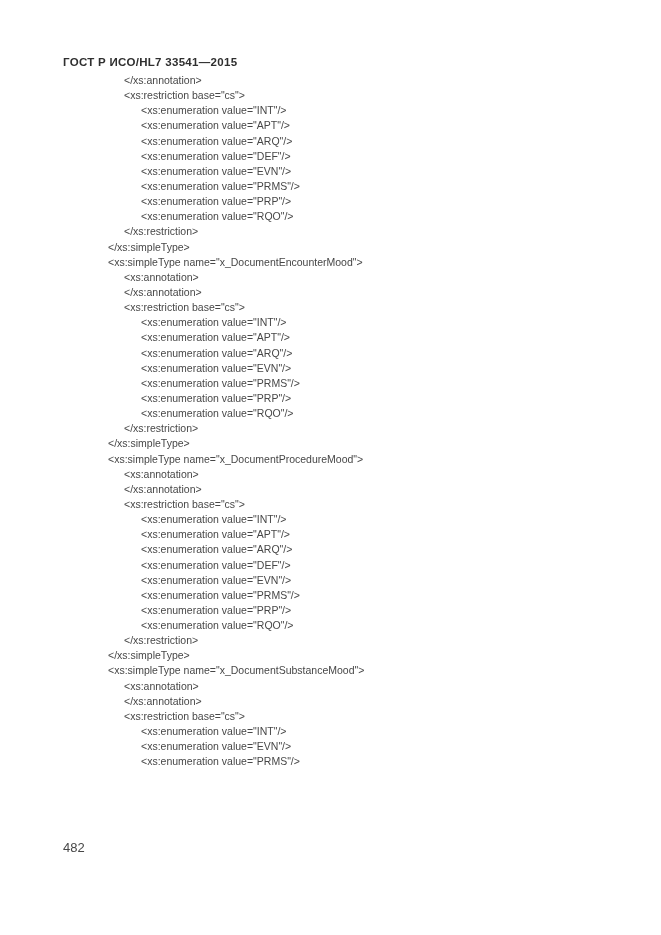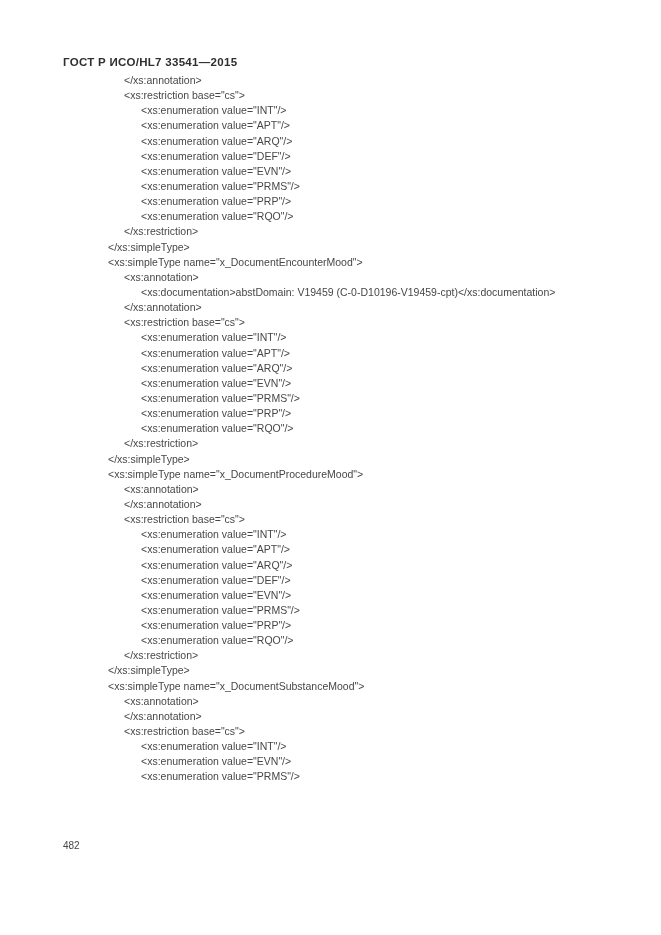--- a/index.html
+++ b/index.html
@@ -42,21 +42,21 @@
     height: 15.15px;
     white-space: pre;
   }
   .ind0 { padding-left: 0; }
   .ind1 { padding-left: 16px; }
   .ind2 { padding-left: 33px; }
   .pageno {
     position: absolute;
     left: 63px;
     top: 840px;
-    font-size: 10px;
+    font-size: 13px;
     color: #474747;
   }
 </style>
 </head>
 <body>
 
 <div class="page">
   <div class="header">ГОСТ Р ИСО/HL7 33541—2015</div>
 
   <div class="code" id="code-block">
@@ -67,21 +67,20 @@
       <div class="code-line ind2">&lt;xs:enumeration value="ARQ"/&gt;</div>
       <div class="code-line ind2">&lt;xs:enumeration value="DEF"/&gt;</div>
       <div class="code-line ind2">&lt;xs:enumeration value="EVN"/&gt;</div>
       <div class="code-line ind2">&lt;xs:enumeration value="PRMS"/&gt;</div>
       <div class="code-line ind2">&lt;xs:enumeration value="PRP"/&gt;</div>
       <div class="code-line ind2">&lt;xs:enumeration value="RQO"/&gt;</div>
       <div class="code-line ind1">&lt;/xs:restriction&gt;</div>
       <div class="code-line ind0">&lt;/xs:simpleType&gt;</div>
       <div class="code-line ind0">&lt;xs:simpleType name="x_DocumentEncounterMood"&gt;</div>
       <div class="code-line ind1">&lt;xs:annotation&gt;</div>
-      <div class="code-line ind2">&lt;xs:documentation&gt;abstDomain: V19459 (C-0-D10196-V19459-cpt)&lt;/xs:documentation&gt;</div>
       <div class="code-line ind1">&lt;/xs:annotation&gt;</div>
       <div class="code-line ind1">&lt;xs:restriction base="cs"&gt;</div>
       <div class="code-line ind2">&lt;xs:enumeration value="INT"/&gt;</div>
       <div class="code-line ind2">&lt;xs:enumeration value="APT"/&gt;</div>
       <div class="code-line ind2">&lt;xs:enumeration value="ARQ"/&gt;</div>
       <div class="code-line ind2">&lt;xs:enumeration value="EVN"/&gt;</div>
       <div class="code-line ind2">&lt;xs:enumeration value="PRMS"/&gt;</div>
       <div class="code-line ind2">&lt;xs:enumeration value="PRP"/&gt;</div>
       <div class="code-line ind2">&lt;xs:enumeration value="RQO"/&gt;</div>
       <div class="code-line ind1">&lt;/xs:restriction&gt;</div>

